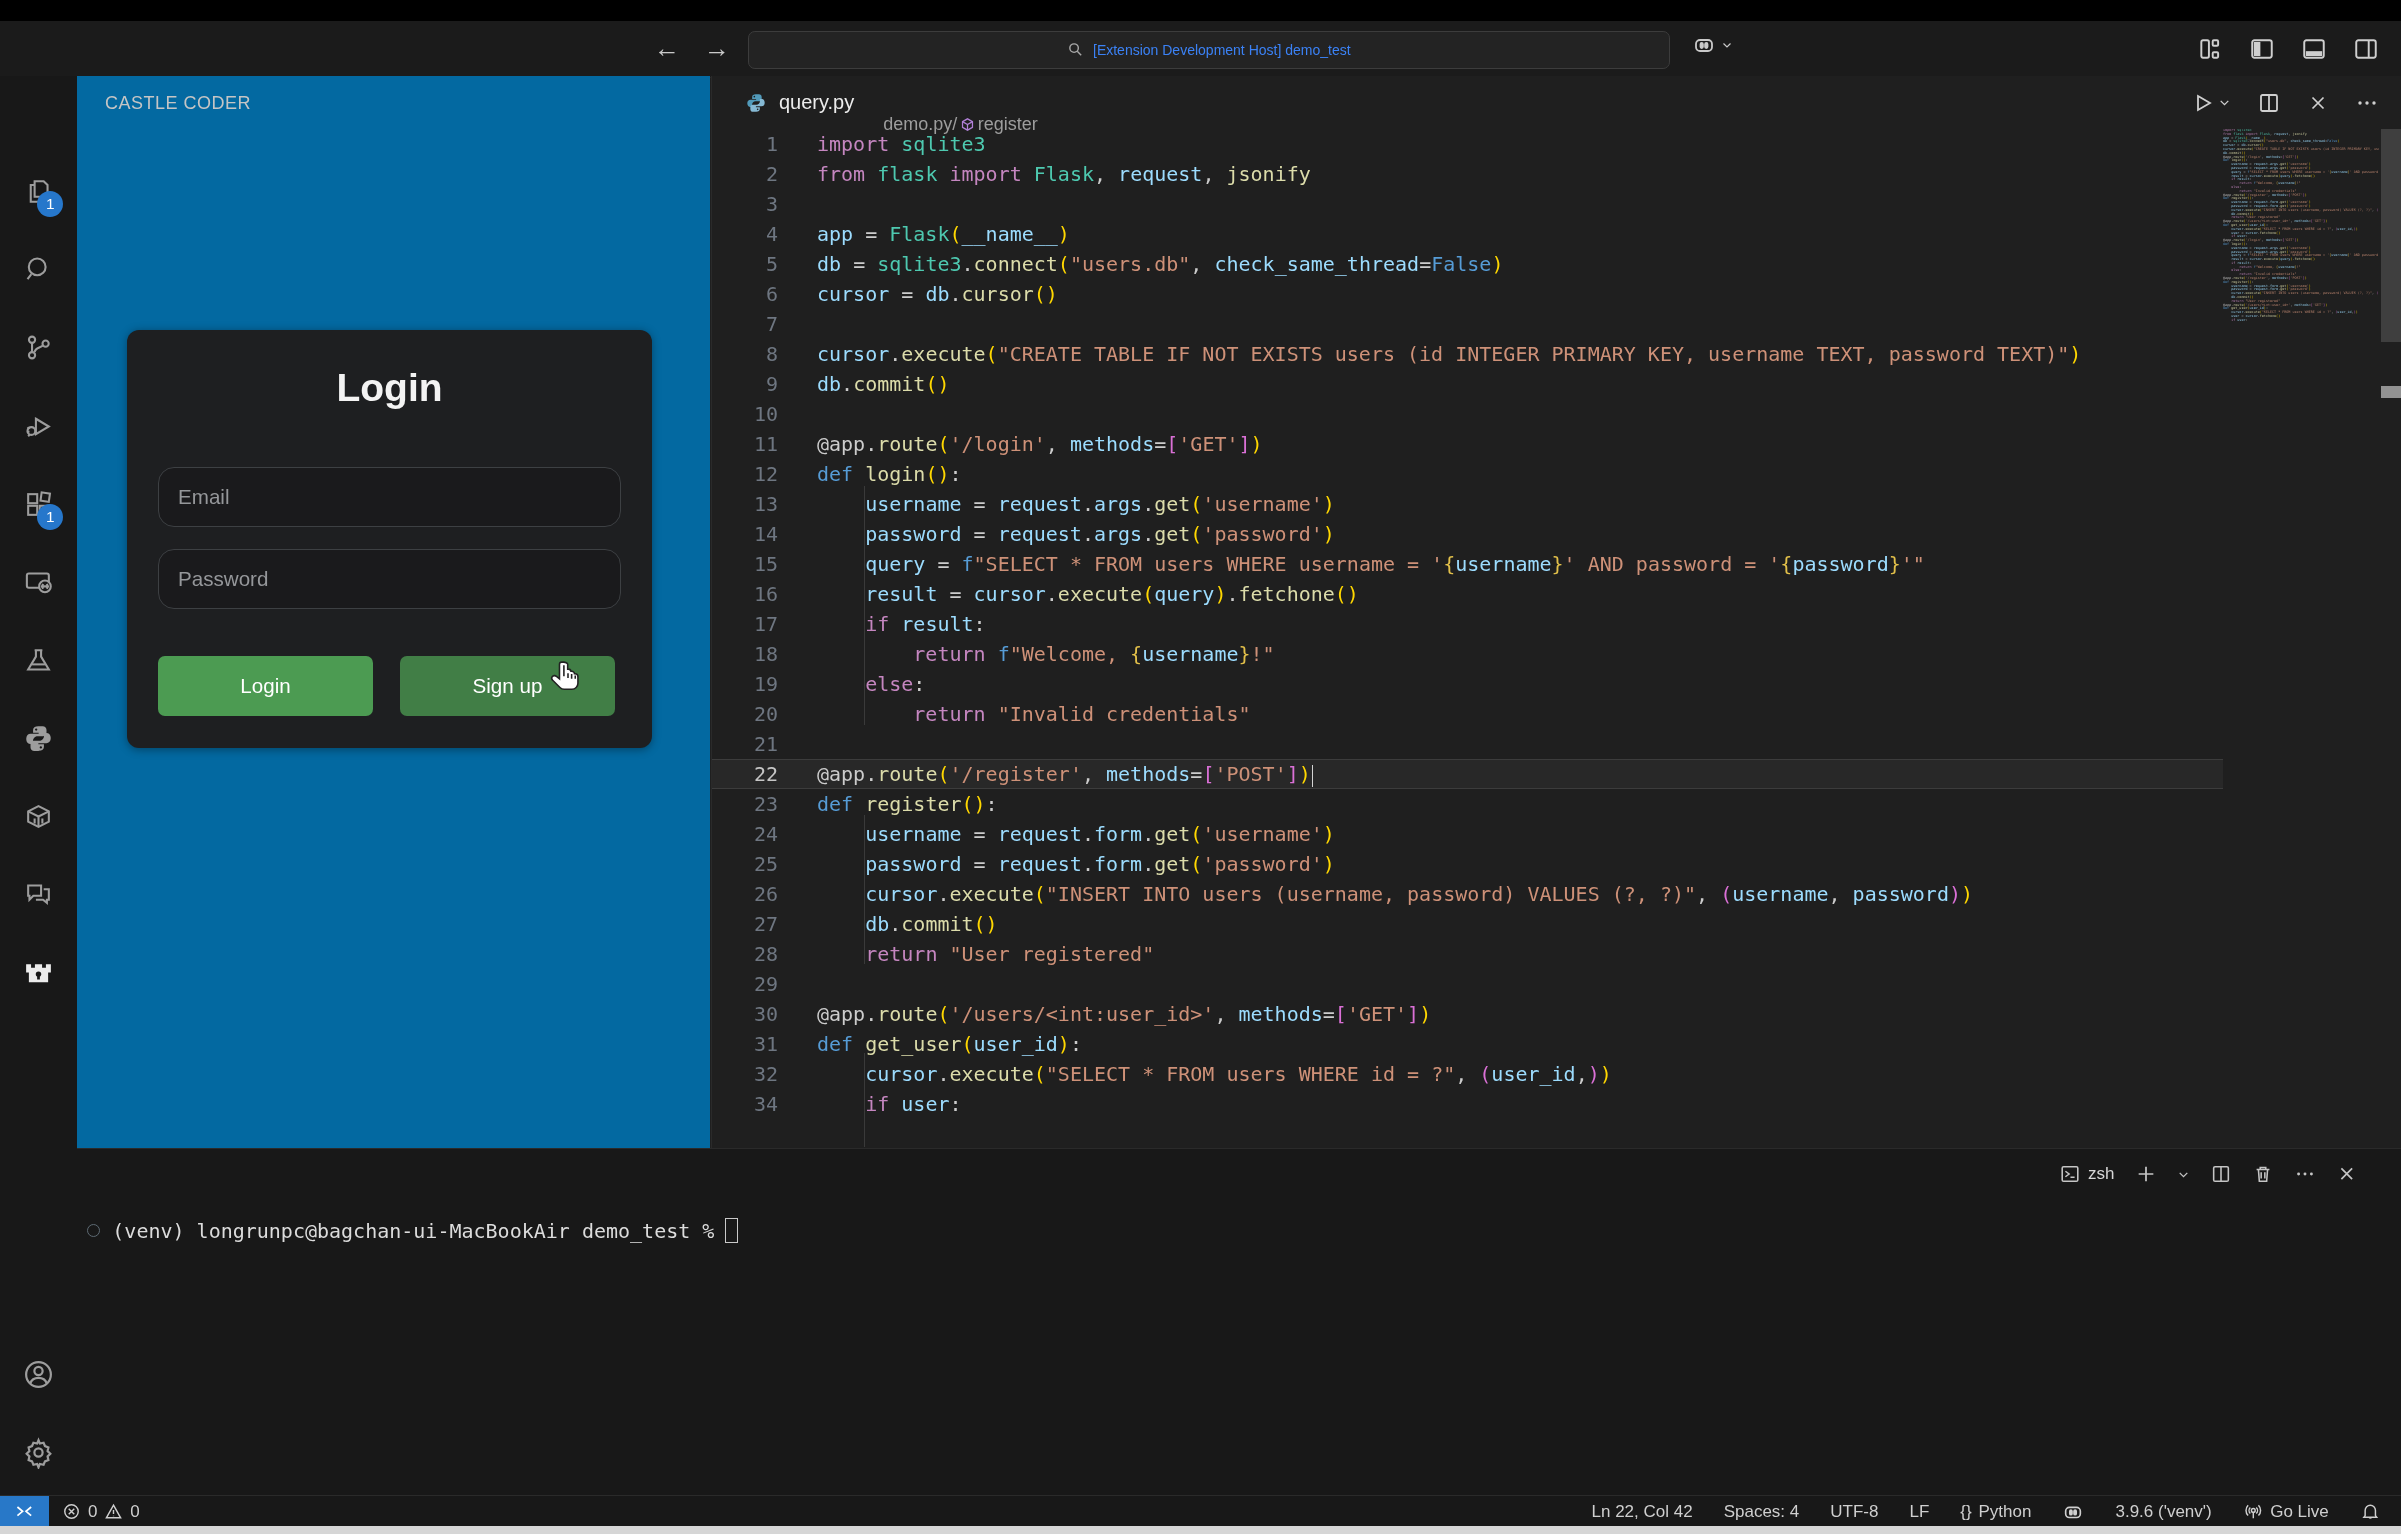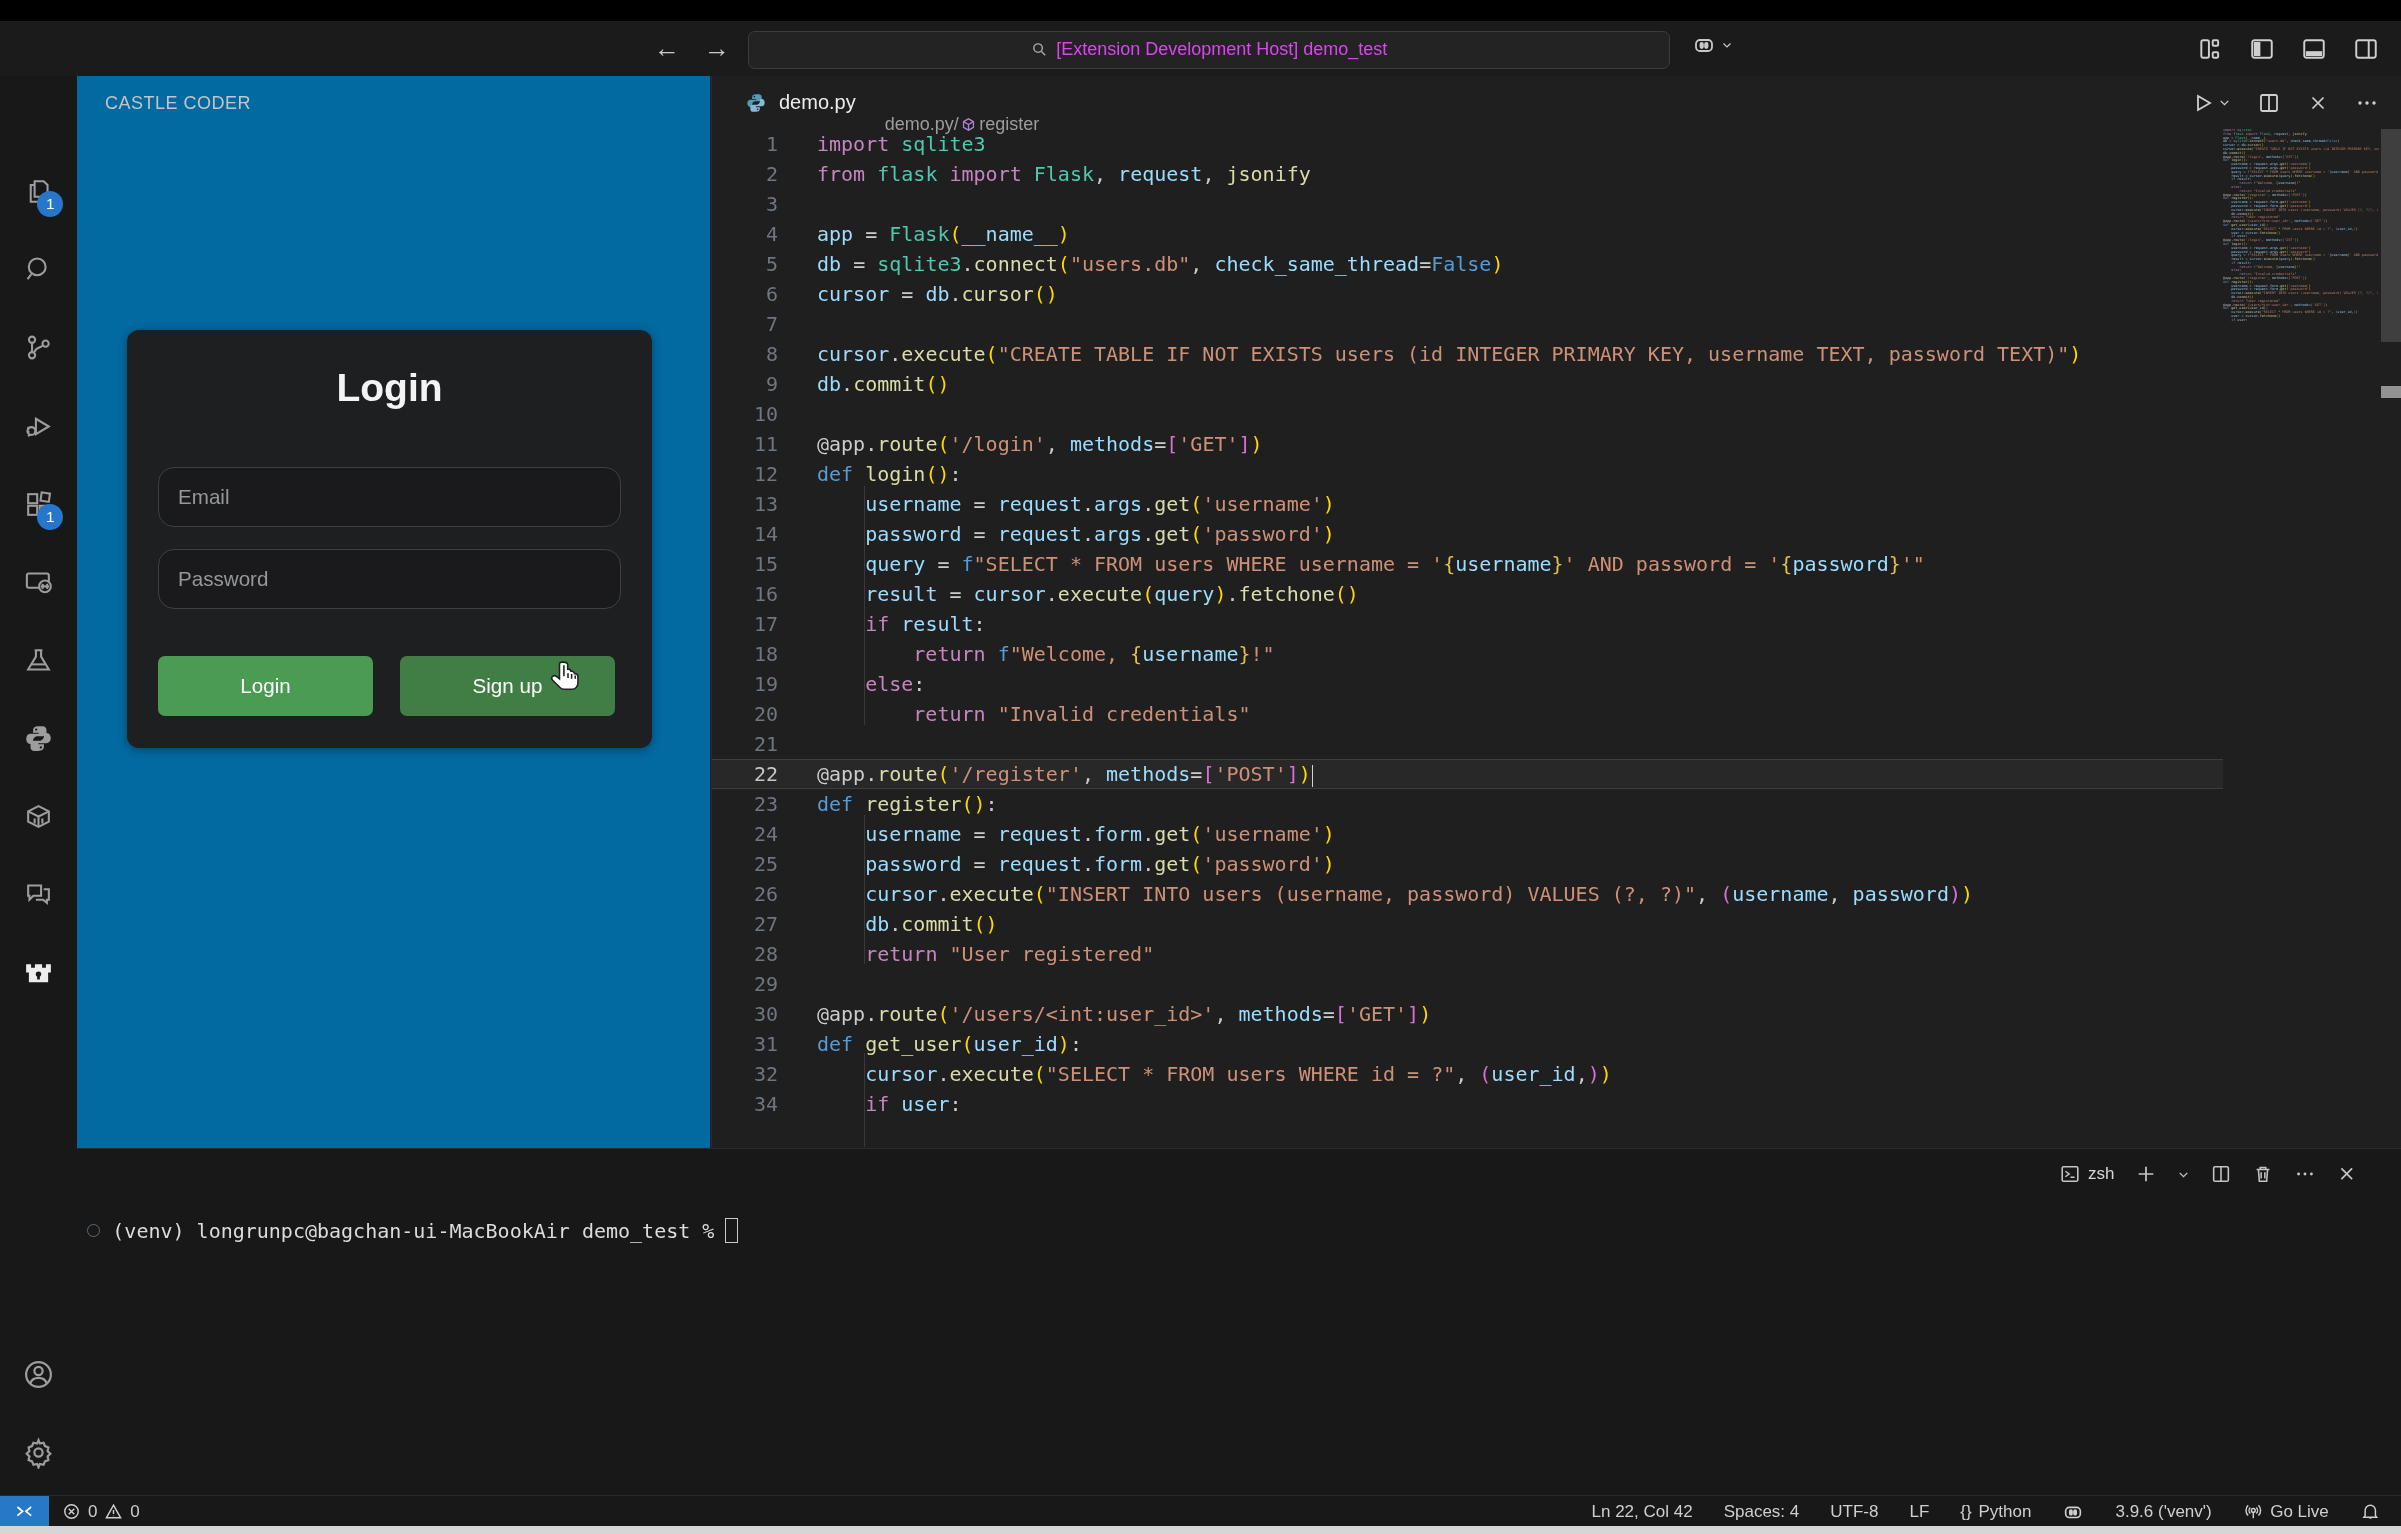--- a/index.html
+++ b/index.html
@@ -6,21 +6,21 @@
   .screen{position:relative;width:2401px;height:1535px;background:#1f1f1f;overflow:hidden;
           font-family:"Liberation Sans",sans-serif;color:#ccc;}
   
   .topblack{position:absolute;left:0;top:0;width:2401px;height:20.6px;background:#000;}
   .titlebar{position:absolute;left:0;top:20.6px;width:2401px;height:56px;background:#1b1b1b;
             border-bottom:0.9px solid #2a2a2a;display:flex;align-items:center;}
   .navarrows{position:absolute;left:654px;top:0;height:56px;display:flex;align-items:center;gap:24px;
              color:#c9c9c9;font-size:26px;}
   .searchbox{position:absolute;left:748px;top:10.3px;width:920px;height:36px;background:#232323;
              border:0.9px solid #3c3c3c;border-radius:6.9px;display:flex;align-items:center;justify-content:center;
-             color:#d946ef;font-size:18px;gap:8.6px;}
+             color:#3b82f6;font-size:14px;gap:8.6px;}
   .copilot-tb{position:absolute;left:1692px;top:12px;display:flex;align-items:center;gap:5.1px;color:#c9c9c9;}
   .tb-right{position:absolute;right:22px;top:0;height:56px;display:flex;align-items:center;gap:26px;}
   .tb-right svg{display:block;}
   
   .activitybar{position:absolute;left:0;top:76px;width:77px;height:1419px;background:#181818;
                border-right:0.9px solid #2a2a2a;}
   .ab-item{position:absolute;left:0;width:77px;height:76px;display:flex;align-items:center;justify-content:center;}
   .ab-badge{position:absolute;right:13.7px;bottom:12px;min-width:26px;height:26px;border-radius:13px;
             background:#2677cb;color:#fff;font-size:15.4px;display:flex;align-items:center;justify-content:center;}
   
@@ -241,21 +241,21 @@
     <path d="M8 2c-.8 0-1.4.6-1.4 1.4v9.2l-1.9-1.6c-.9-.7-2.1-.6-2.7.2-.5.7-.4 1.7.3 2.3l4.6 4.6c.7.7 1.7 1.1 2.7 1.1h4.9c2.1 0 3.8-1.7 3.8-3.8v-4.2c0-1-.8-1.8-1.8-1.8h-.4c0-.9-.8-1.6-1.7-1.6h-.5c-.1-.8-.8-1.4-1.6-1.4h-.5V3.4C11.8 2.6 10.2 2 9.4 2H8z" fill="#fff" stroke="#222" stroke-width="1"></path>
     <path d="M9.4 4v7M12 9v3M14.3 9.5V12.5M16.6 10.5v2" stroke="#222" stroke-width="1" fill="none"></path>
   </svg>
 
   <div class="editor">
     <div class="ed-title">
       <svg class="ed-tabicon" width="22" height="22" viewBox="0 0 24 24" fill="#519aba">
           <path d="M11.8 2.5c-2.6 0-4 1.1-4 2.9v2.1h4.3v.9H5.9c-1.9 0-3.4 1.4-3.4 3.9s1.5 4 3.4 4h1.9v-2.6c0-1.9 1.7-3.5 3.6-3.5h4.1c1.6 0 2.7-1.2 2.7-2.8V5.4c0-1.7-1.3-2.9-3-2.9h-3.4zm-1.6 1.7a.9.9 0 110 1.8.9.9 0 010-1.8z"></path>
           <path fill="#86b9d4" d="M12.2 21.5c2.6 0 4-1.1 4-2.9v-2.1h-4.3v-.9h6.2c1.9 0 3.4-1.4 3.4-3.9s-1.5-4-3.4-4h-1.9v2.6c0 1.9-1.7 3.5-3.6 3.5h-4.1c-1.6 0-2.7 1.2-2.7 2.8v2.1c0 1.7 1.3 2.9 3 2.9h3.4zm1.6-1.7a.9.9 0 110-1.8.9.9 0 010 1.8z"></path>
         </svg>
-      <span class="ed-tablabel">demo.py</span>
+      <span class="ed-tablabel">query.py</span>
       <div class="breadcrumb">
         <span>demo.py/</span>
         <svg width="17" height="17" viewBox="0 0 24 24" fill="none" stroke="#b180d7" stroke-width="1.8">
             <path d="M5 8l7-4 7 4v8l-7 4-7-4z"></path>
             <path d="M5 8l7 4 7-4M12 12v8"></path>
           </svg>
         <span>register</span>
       </div>
       <div class="ed-actions">
         <span style="display:flex;align-items:center;gap:3.4px">

